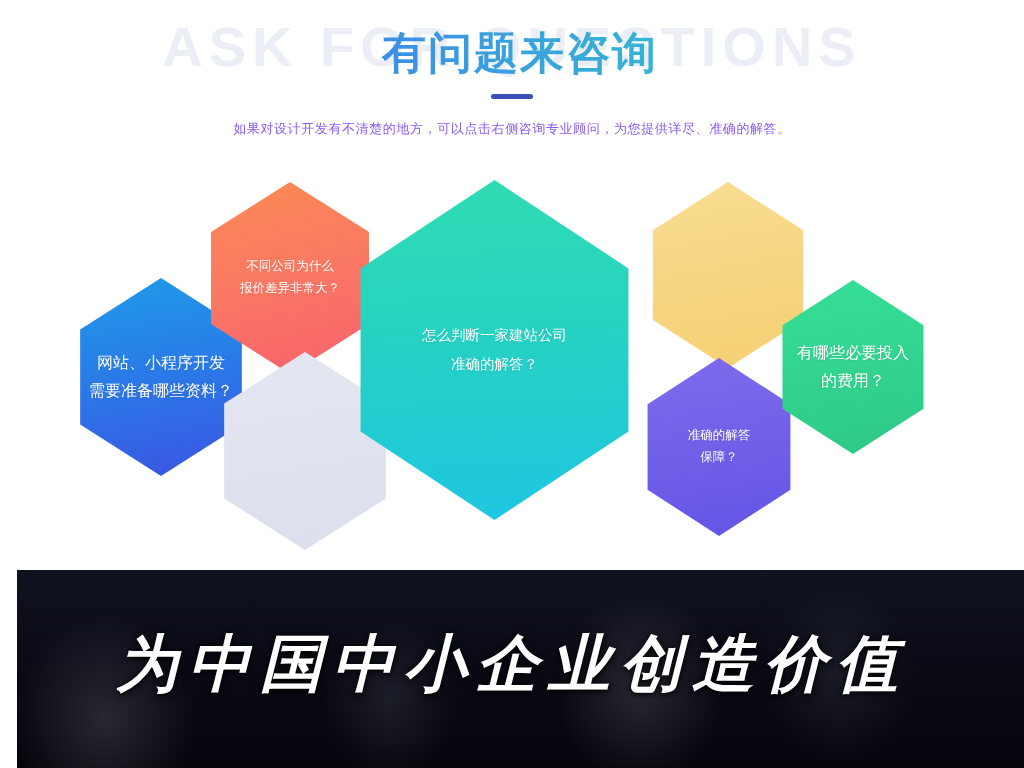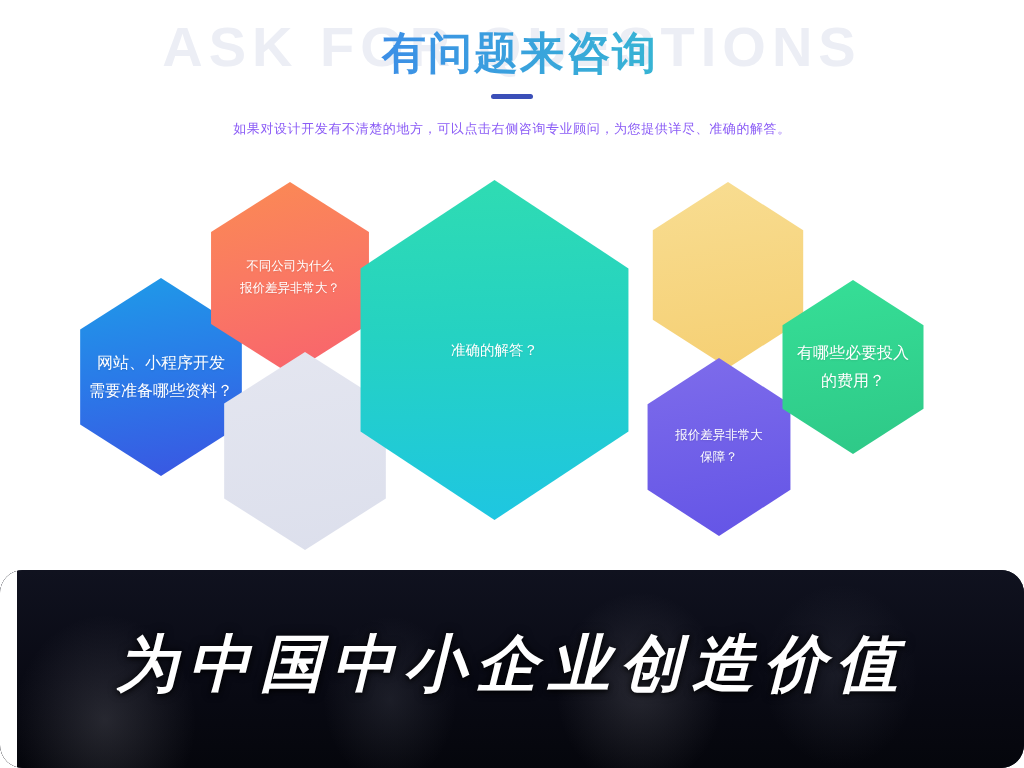--- a/index.html
+++ b/index.html
@@ -106,21 +106,20 @@
     left:778px; top:120px; width:150px; height:174px;
     font-size:16px;
     background:linear-gradient(170deg,#36df97 0%,#2ec887 100%);
   }
 
   
   #banner{
     position:absolute; left:0; top:570px; width:1024px; height:198px;
     background:#0b0d1a;
     overflow:hidden;
-    border-radius:23px;
   }
   
   #banner-photo{
     position:absolute; inset:0;
     background:
       radial-gradient(ellipse 130px 150px at 105px 150px, rgba(150,150,160,.22), transparent 70%),
       radial-gradient(ellipse 95px 120px at 390px 130px, rgba(130,135,150,.16), transparent 70%),
       radial-gradient(ellipse 120px 140px at 640px 120px, rgba(160,160,170,.20), transparent 70%),
       radial-gradient(ellipse 110px 130px at 840px 105px, rgba(120,125,140,.15), transparent 70%),
       linear-gradient(180deg,#10121f 0%,#090a14 55%,#05060c 100%);
@@ -161,27 +160,28 @@
     </div>
 
     <div class="hex" id="hex-orange">
       <span class="ln">不同公司为什么</span>
       <span class="ln">报价差异非常大？</span>
     </div>
 
     <div class="hex" id="hex-gray"></div>
 
     <div class="hex" id="hex-center">
+      <span class="ln">怎么判断一家建站公司</span>
       <span class="ln">准确的解答？</span>
     </div>
 
     <div class="hex" id="hex-yellow"></div>
 
     <div class="hex" id="hex-purple">
-      <span class="ln">报价差异非常大</span>
+      <span class="ln">准确的解答</span>
       <span class="ln">保障？</span>
     </div>
 
     <div class="hex" id="hex-green">
       <span class="ln">有哪些必要投入</span>
       <span class="ln">的费用？</span>
     </div>
 
   </div>
 </div>

